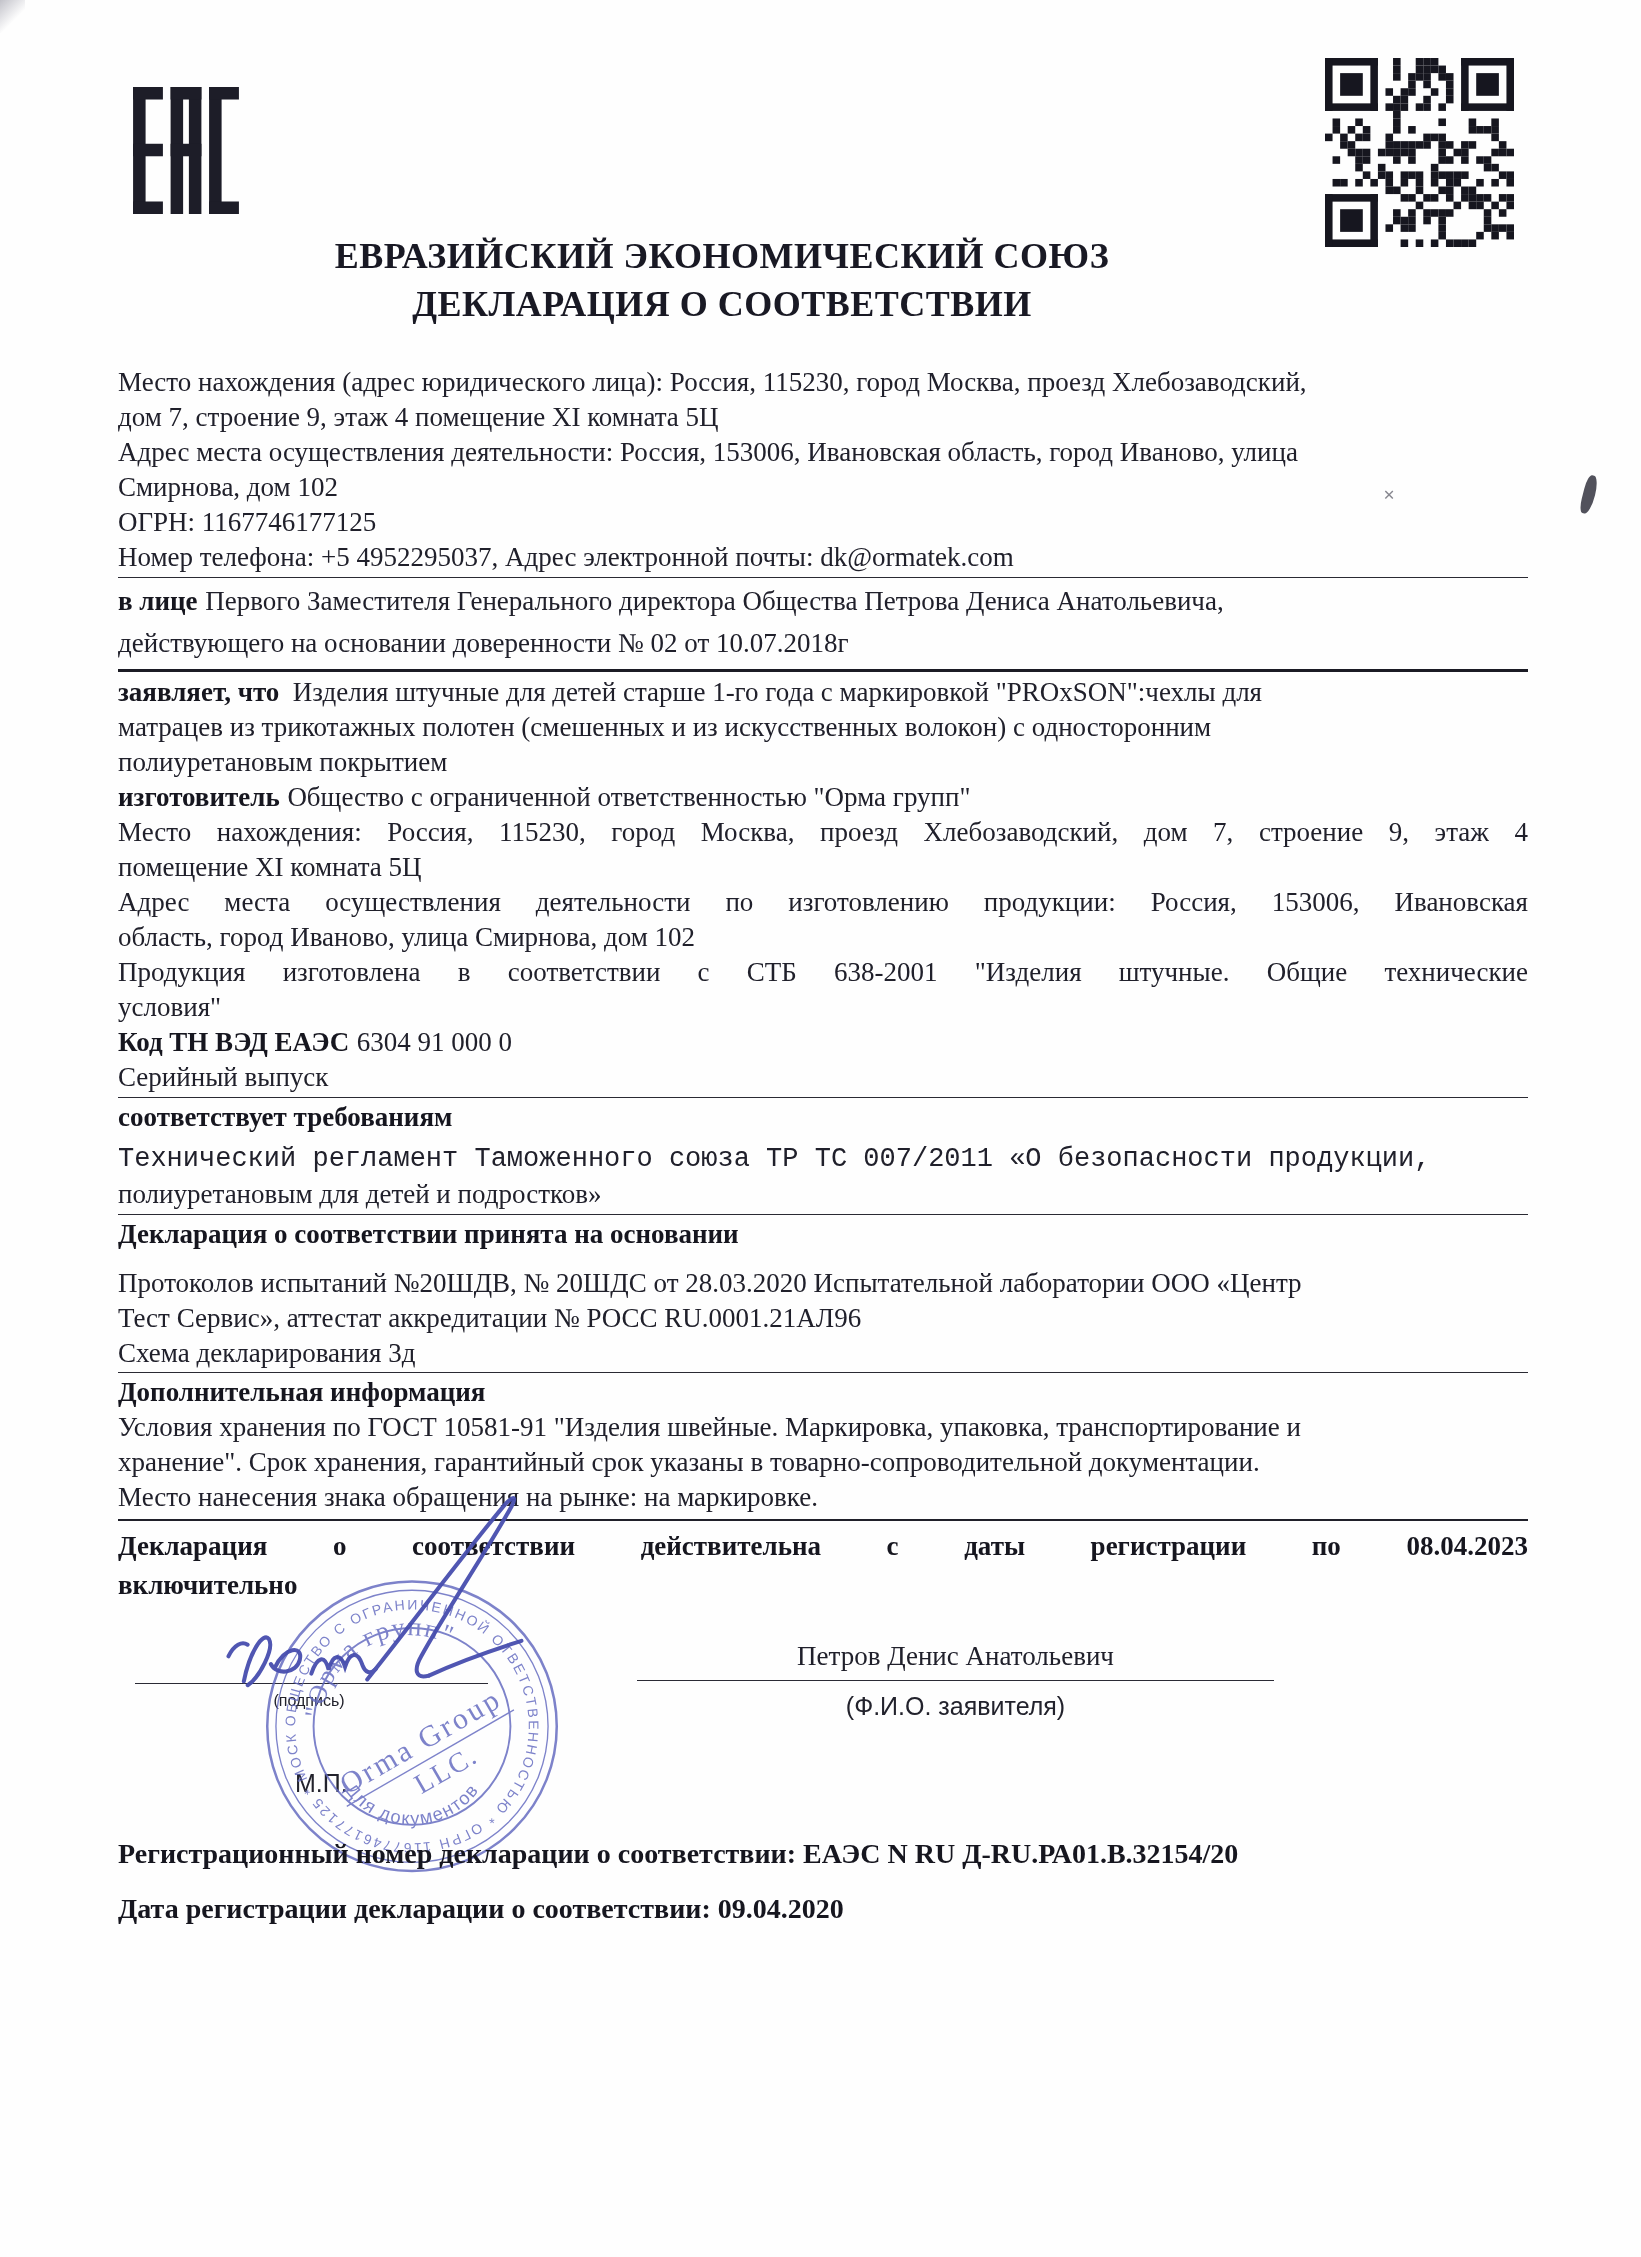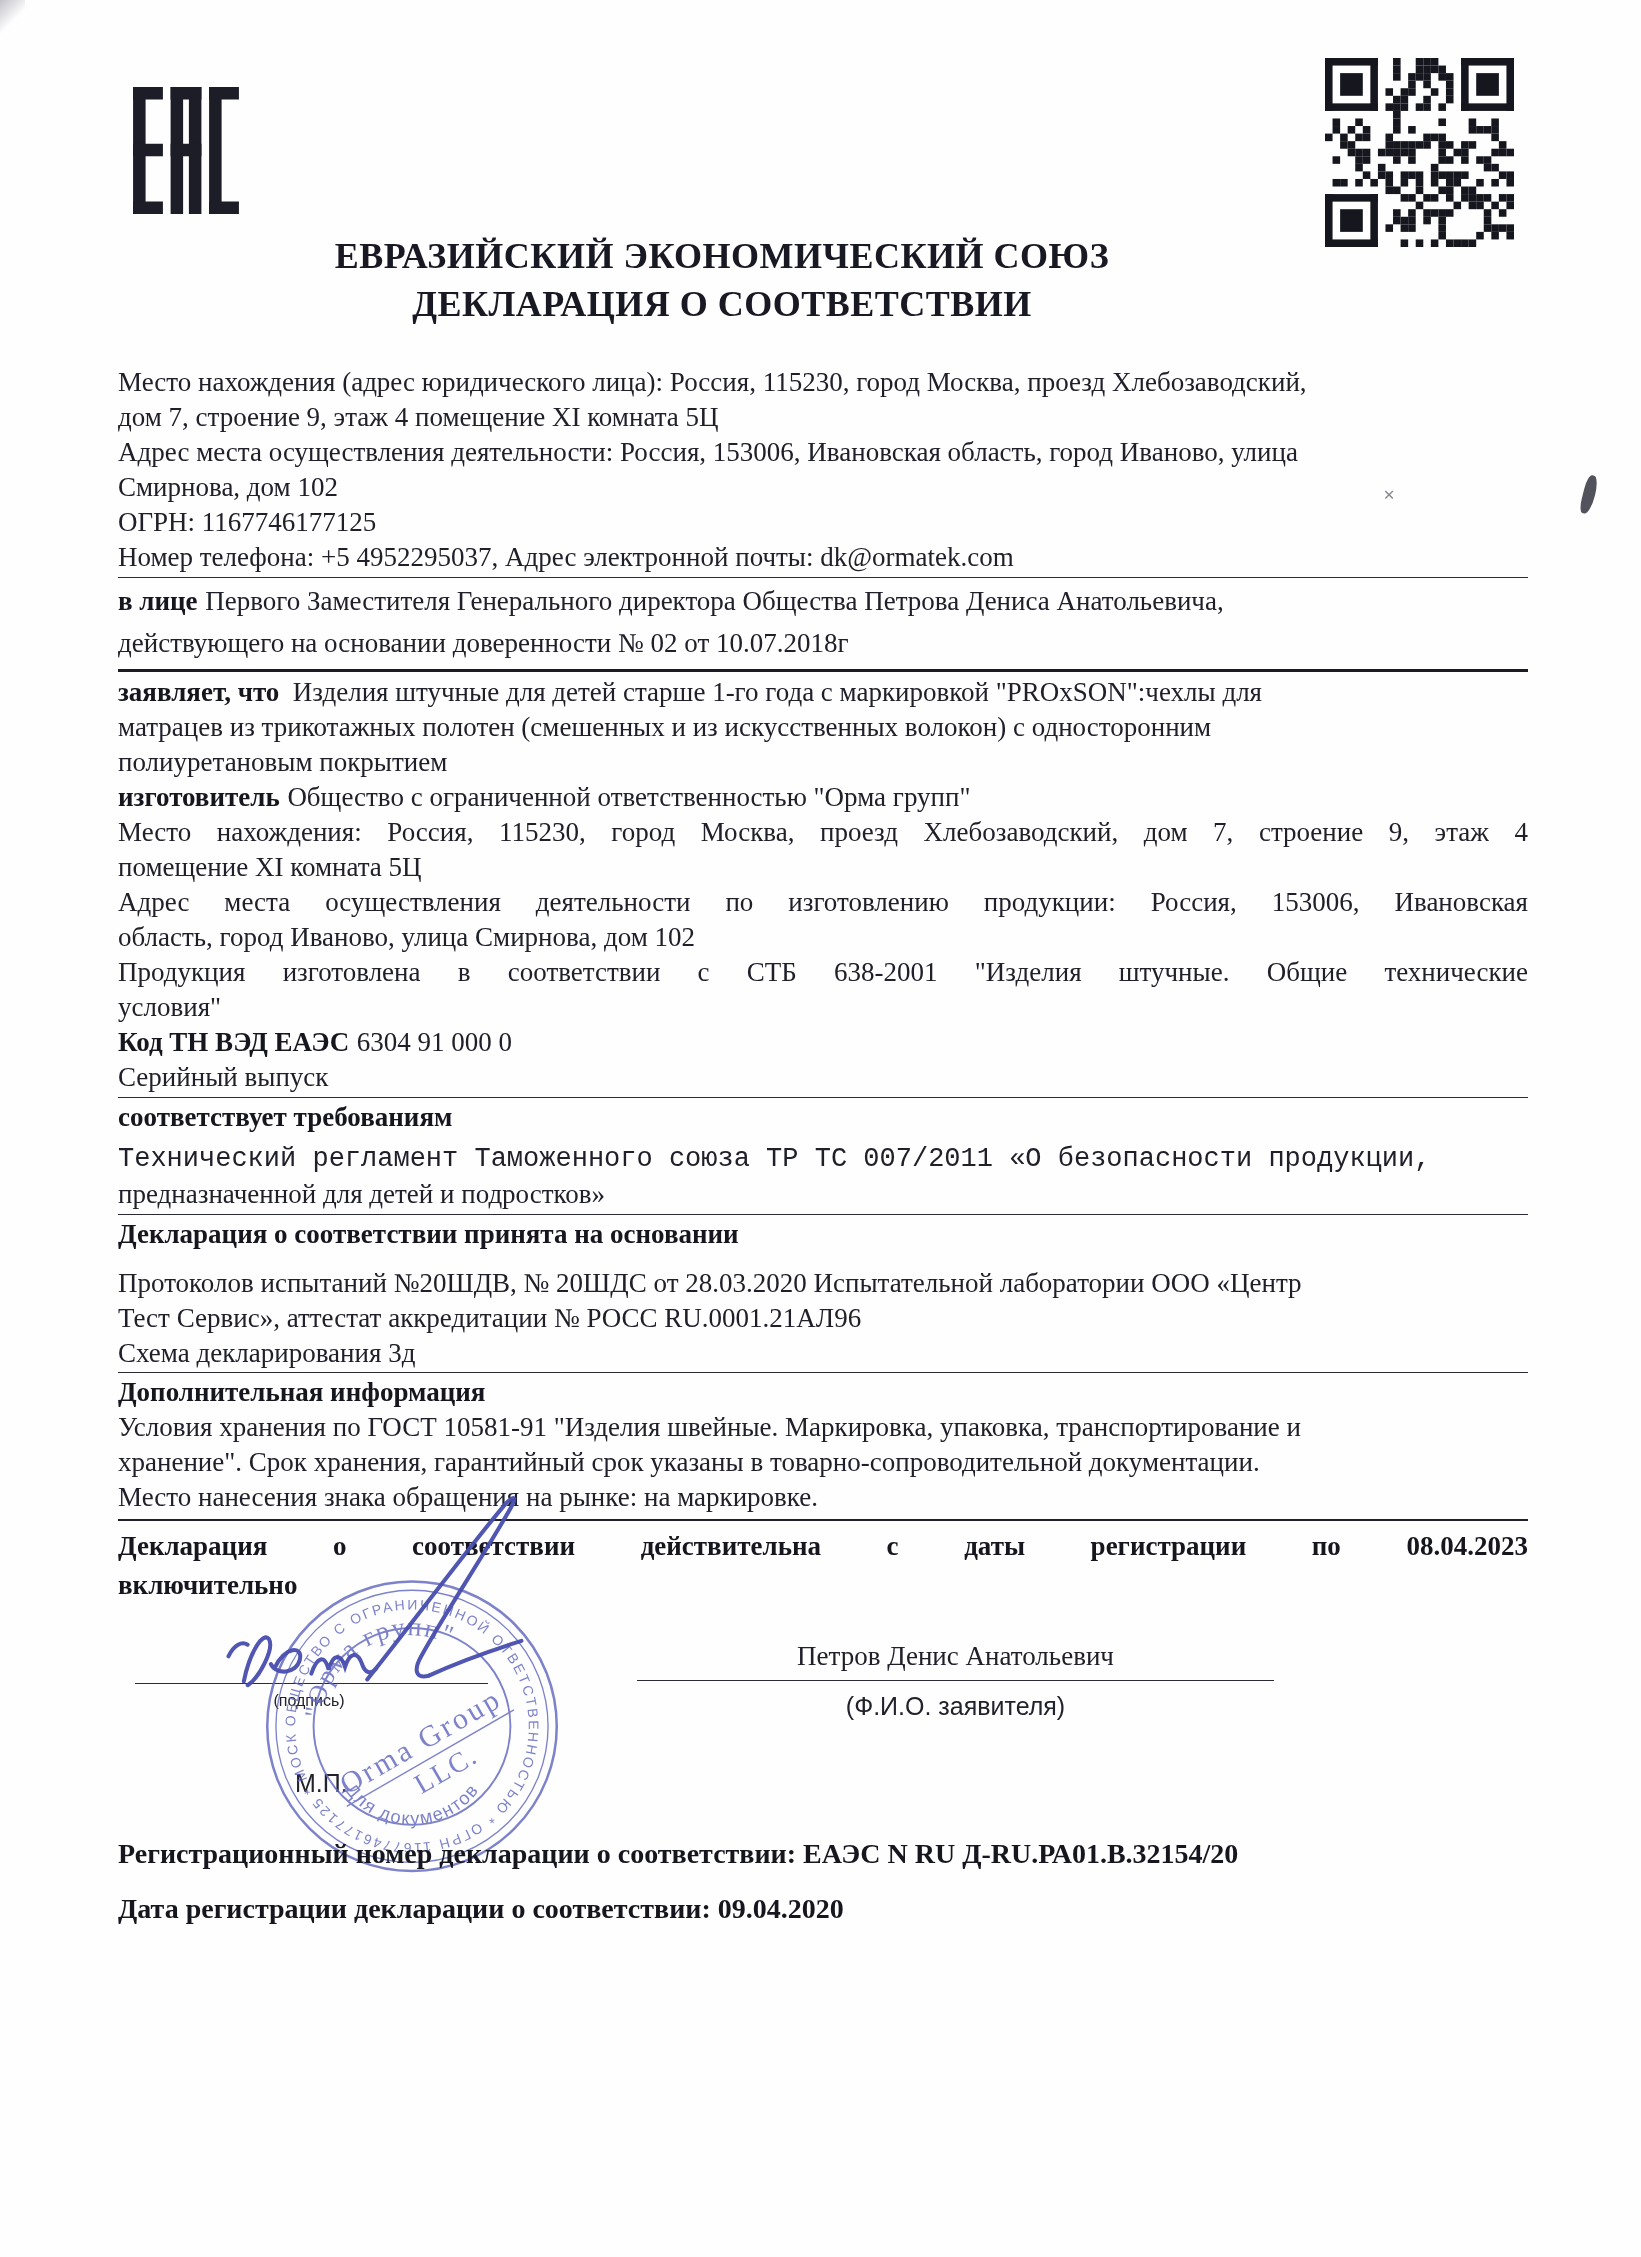--- a/index.html
+++ b/index.html
@@ -312,21 +312,21 @@
     <div class="line">условия"</div>
     <div class="line">
       <span class="b sp1">Код ТН ВЭД ЕАЭС</span><span>6304 91 000 0</span>
     </div>
     <div class="line">Серийный выпуск</div>
 
     <div class="rule"></div>
 
     <div class="line b">соответствует требованиям</div>
     <div class="line mt8">Технический регламент Таможенного союза ТР ТС 007/2011 «О безопасности продукции,</div>
-    <div class="line">предназначенной для детей и подростков»</div>
+    <div class="line">полиуретановым для детей и подростков»</div>
 
     <div class="rule"></div>
 
     <div class="line b">Декларация о соответствии принята на основании</div>
     <div class="line mt14">Протоколов испытаний №20ШДВ, № 20ШДС от 28.03.2020 Испытательной лаборатории ООО «Центр</div>
     <div class="line">Тест Сервис», аттестат аккредитации № РОСС RU.0001.21АЛ96</div>
     <div class="line">Схема декларирования 3д</div>
 
     <div class="rule"></div>
 

